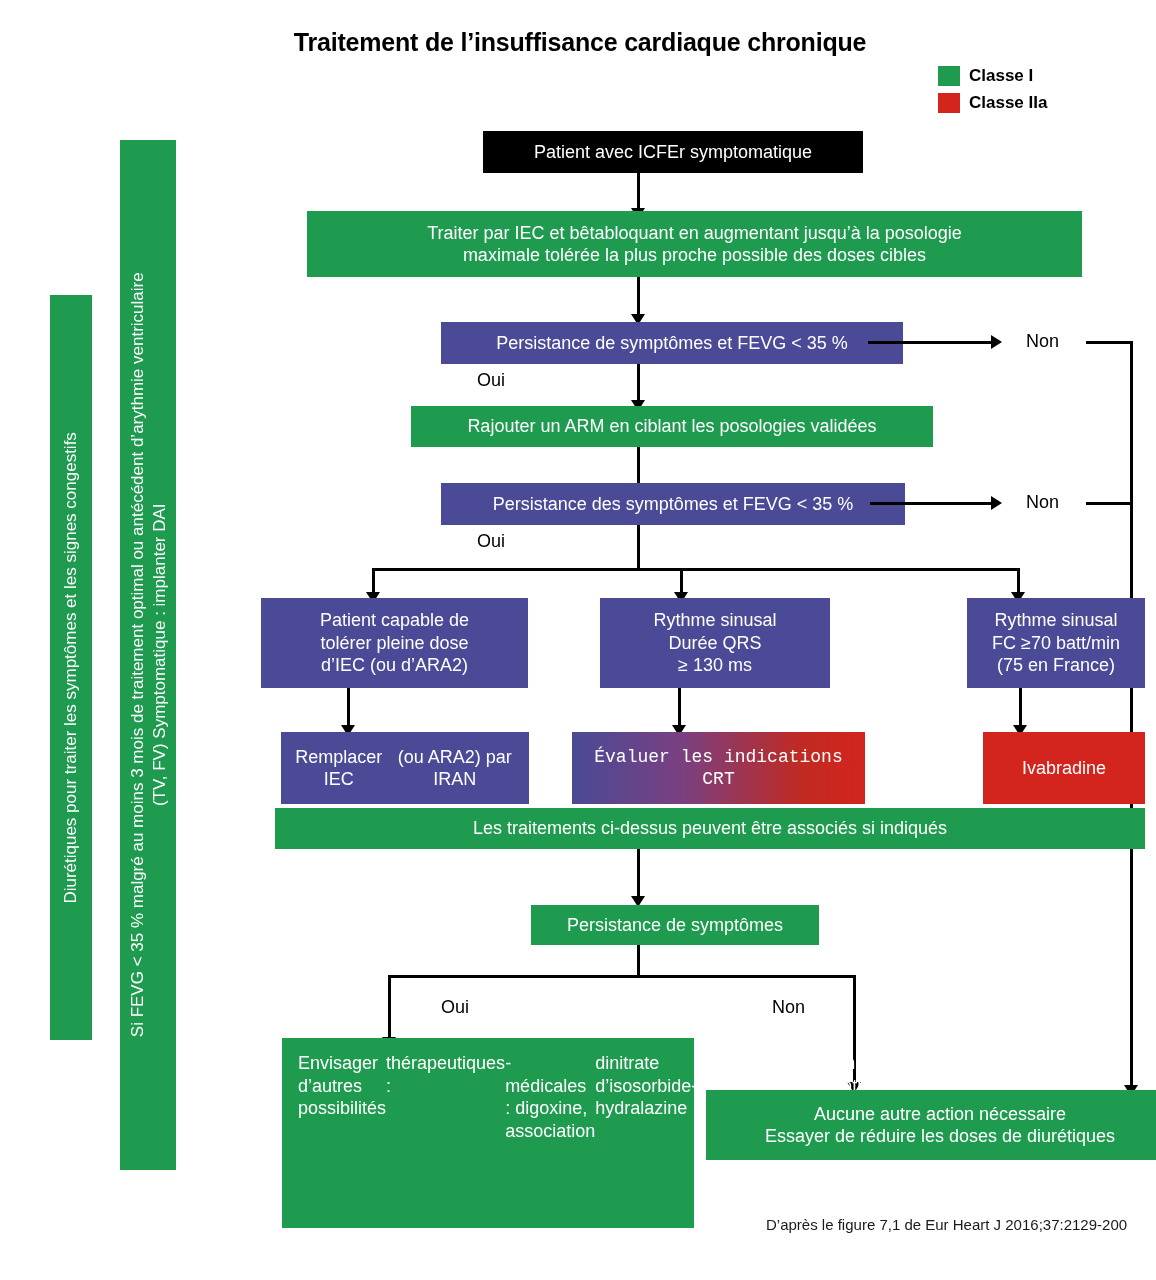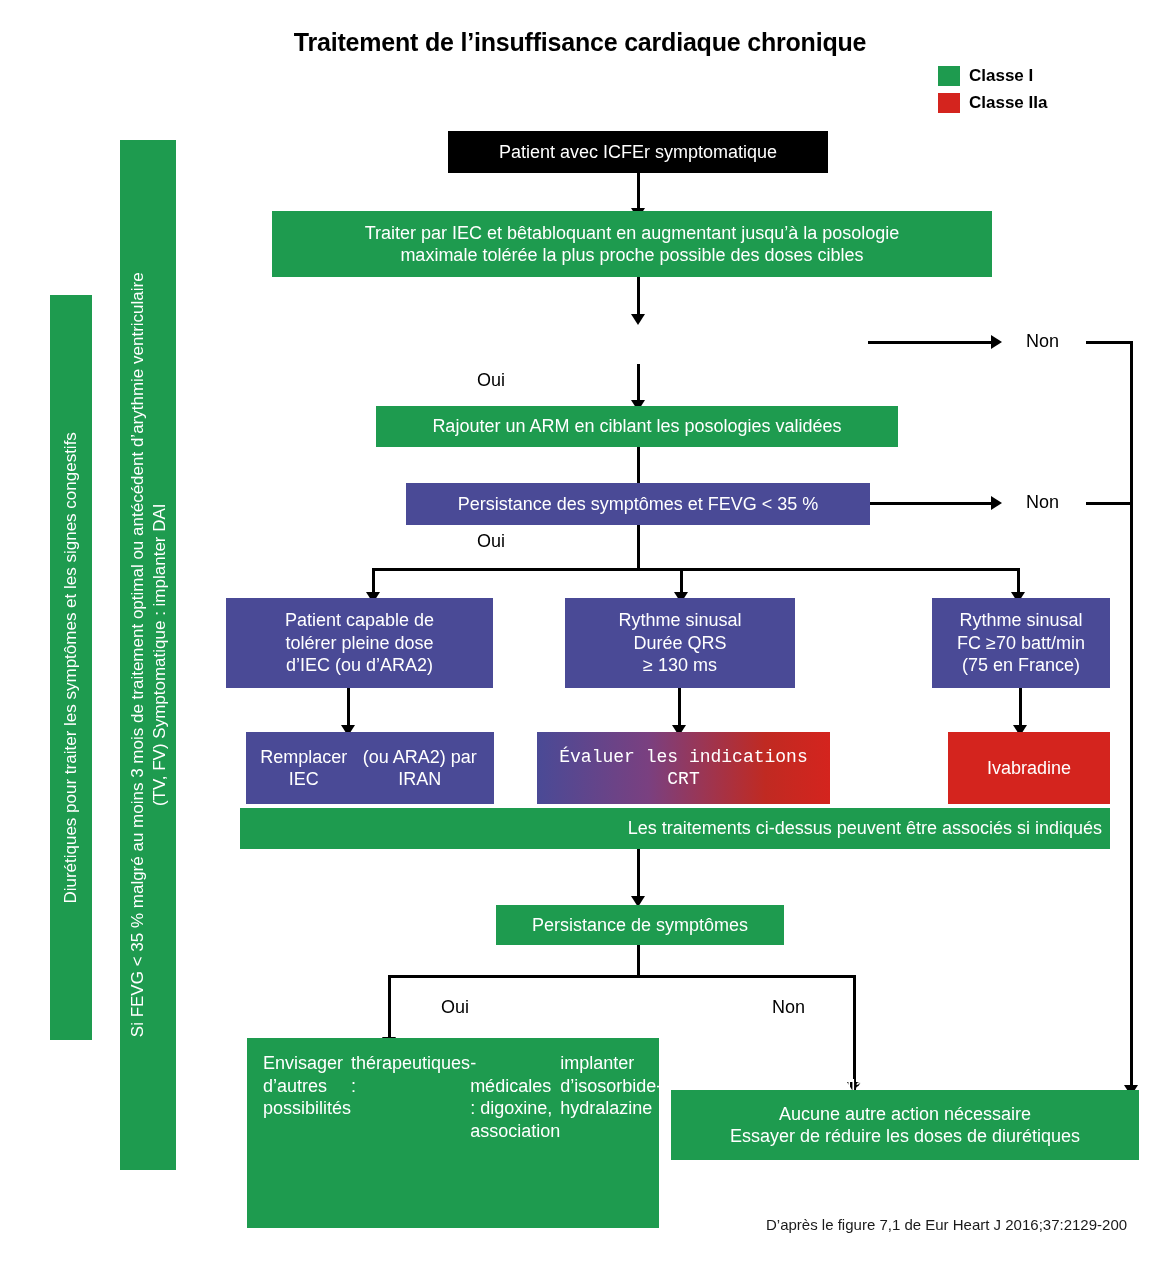--- a/index.html
+++ b/index.html
@@ -60,20 +60,21 @@
     position: absolute;
     box-sizing: border-box;
     display: flex;
     align-items: center;
     justify-content: center;
     text-align: center;
     color: #ffffff;
     font-size: 18px;
     line-height: 1.25;
     padding: 0 8px;
+    margin-left: 35px;
   }
   .box.green  { background: #1e9b4f; }
   .box.purple { background: #4a4a96; }
   .box.red    { background: #d4241e; }
   .box.black  { background: #000000; }
   .box.grad   { background: linear-gradient(to right, #4a4a96 0%, #7a4080 38%, #c02a22 78%, #d4241e 100%); font-family: Liberation Mono, monospace; }
   .box.left-align { justify-content: flex-start; text-align: left; padding-left: 16px; }
 
   
   .vline, .hline {
@@ -143,28 +144,31 @@
     </div>
   </div>
 
   <div class="box black" style="left:448px; top:131px; width:380px; height:42px;">
     <span>Patient avec ICFEr symptomatique</span>
   </div>
 
   <div class="vline" style="left:637px; top:173px; height:38px;"></div>
   <div class="arrow-down" style="left:631px; top:208px;"></div>
 
-  <div class="box green" style="left:272px; top:211px; width:720px; height:66px; flex-direction:column;">
+  <div class="box green" style="left:272px; top:211px; width:775px; height:66px; flex-direction:column;">
     <div>Traiter par IEC et bêtabloquant en augmentant jusqu’à la posologie</div>
     <div>maximale tolérée la plus proche possible des doses cibles</div>
   </div>
 
   <div class="vline" style="left:637px; top:277px; height:43px;"></div>
   <div class="arrow-down" style="left:631px; top:314px;"></div>
 
+  <div class="box purple" style="left:406px; top:322px; width:462px; height:42px;">
+    <span>Persistance de symptômes et FEVG &lt; 35 %</span>
+  </div>
 
   <div class="hline" style="left:868px; top:341px; width:125px;"></div>
   <div class="arrow-right" style="left:991px; top:335px;"></div>
   <div class="edge-label" style="left:1026px; top:331px;">Non</div>
   <div class="hline" style="left:1086px; top:341px; width:47px;"></div>
 
   <div class="edge-label" style="left:477px; top:370px;">Oui</div>
   <div class="vline" style="left:637px; top:364px; height:42px;"></div>
   <div class="arrow-down" style="left:631px; top:400px;"></div>
 
@@ -234,21 +238,21 @@
 
   <div class="box grad" style="left:537px; top:732px; width:293px; height:72px; flex-direction:column;">
     <div>Évaluer les indications</div>
     <div>CRT</div>
   </div>
 
   <div class="box red" style="left:948px; top:732px; width:162px; height:72px;">
     <span>Ivabradine</span>
   </div>
 
-  <div class="box green" style="left:240px; top:808px; width:870px; height:41px;justify-content:flex-end;">
+  <div class="box green" style="left:240px; top:808px; width:870px; height:41px;">
     <span>Les traitements ci-dessus peuvent être associés si indiqués</span>
   </div>
 
   <div class="vline" style="left:637px; top:849px; height:52px;"></div>
   <div class="arrow-down" style="left:631px; top:896px;"></div>
 
   <div class="box green" style="left:496px; top:905px; width:288px; height:40px;text-align:center;">
     <span>Persistance de symptômes</span>
   </div>
 
@@ -261,21 +265,21 @@
 
   <div class="vline" style="left:853px; top:975px; height:112px;"></div>
   <div class="arrow-down" style="left:847px; top:1082px;"></div>
   <div class="edge-label" style="left:772px; top:997px;">Non</div>
 
   <div class="box green left-align" style="left:247px; top:1038px; width:412px; height:190px; align-items:flex-start; justify-content:flex-start; padding-top:14px;">
     <div>Envisager d’autres possibilités</div>
     <div>thérapeutiques :</div>
     <div style="height:12px;"></div>
     <div>- médicales : digoxine, association</div>
-    <div>implanter d’isosorbide-hydralazine</div>
+    <div>dinitrate d’isosorbide-hydralazine</div>
     <div>(non disponible en France)</div>
     <div style="height:12px;"></div>
     <div>- assistance monoventriculaire gauche</div>
     <div style="height:12px;"></div>
     <div>- greffe cardiaque</div>
   </div>
 
   <div class="box green" style="left:671px; top:1090px; width:468px; height:70px; flex-direction:column;">
     <div>Aucune autre action nécessaire</div>
     <div>Essayer de réduire les doses de diurétiques</div>

